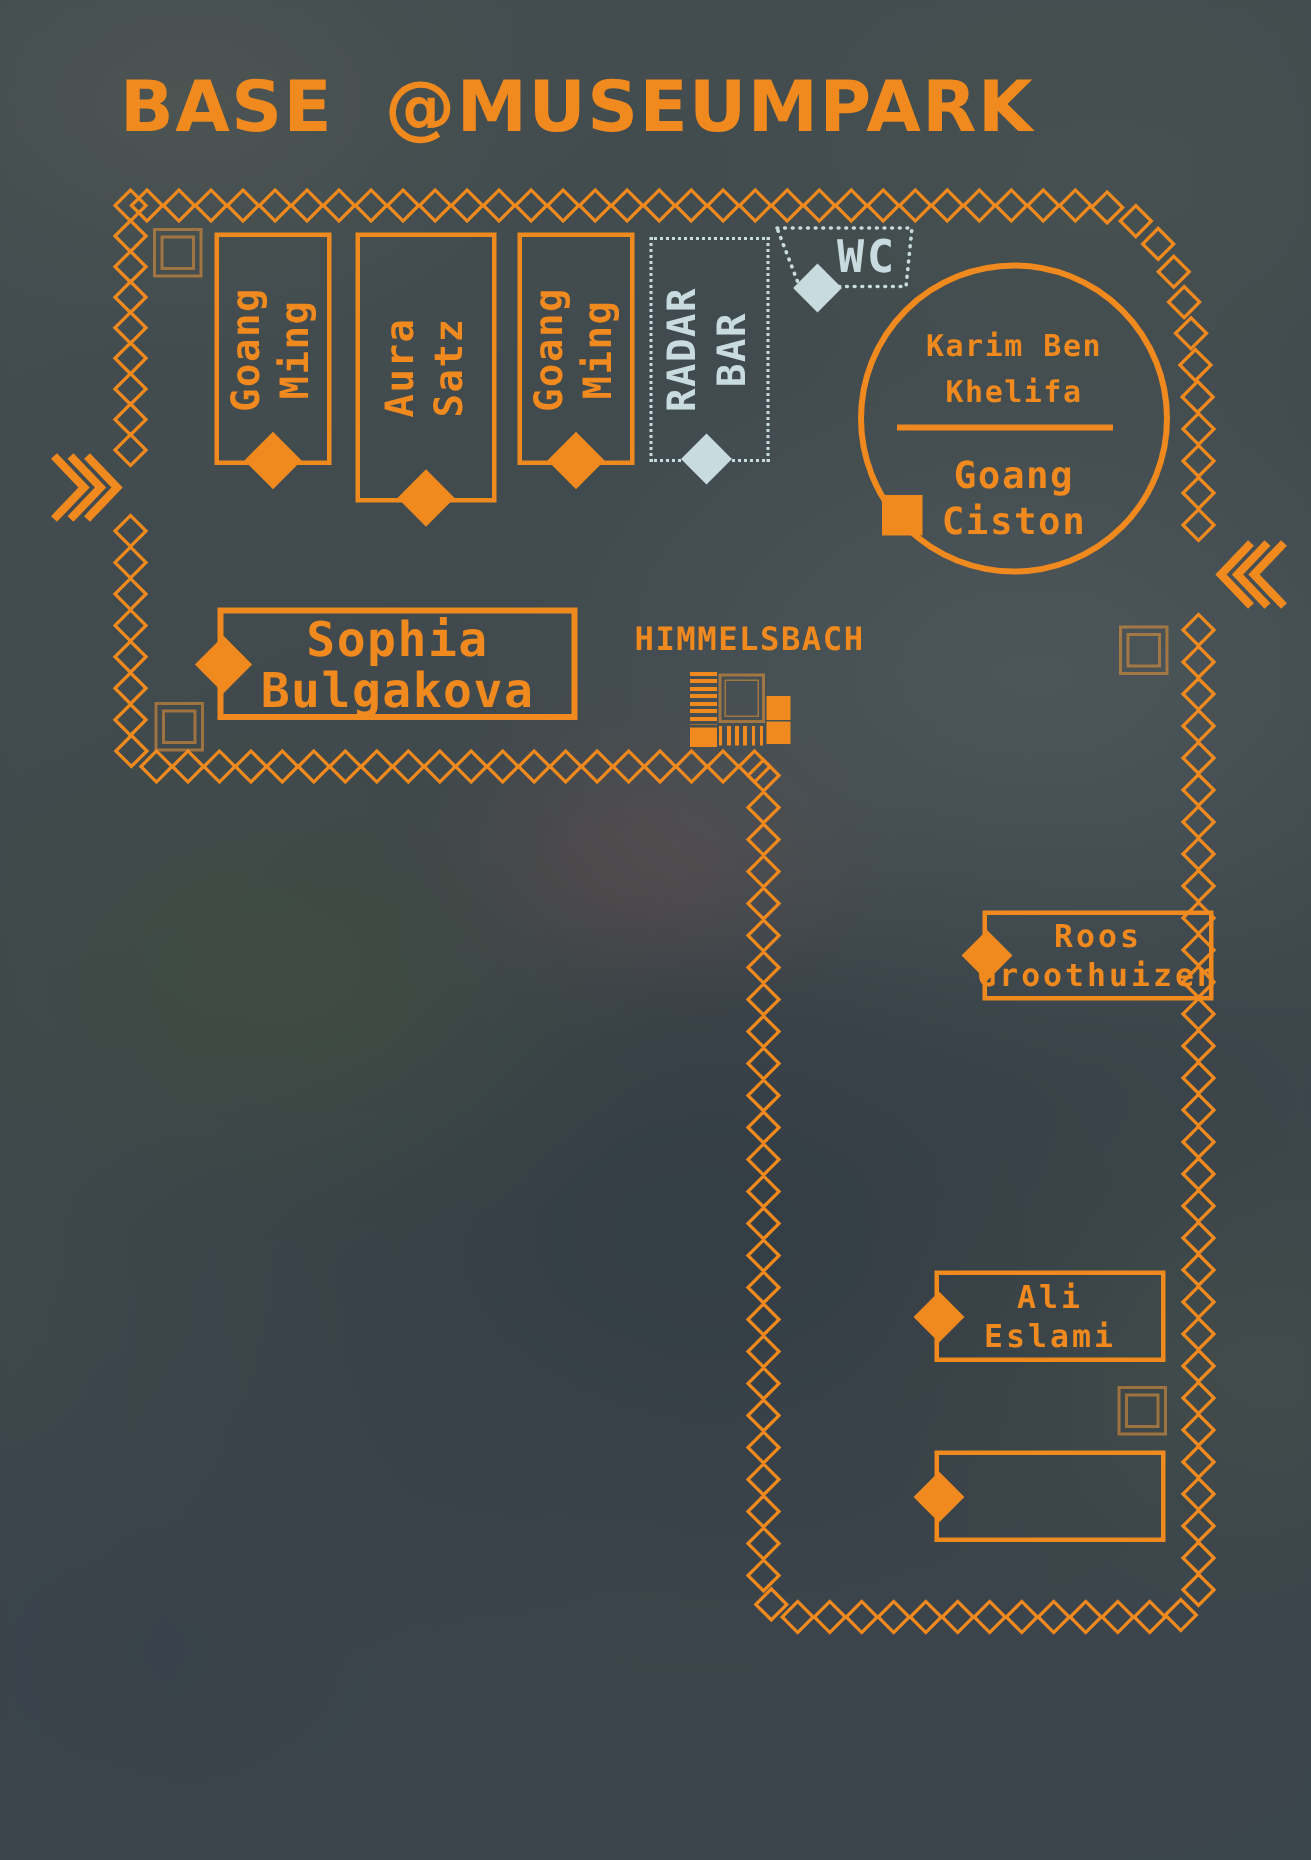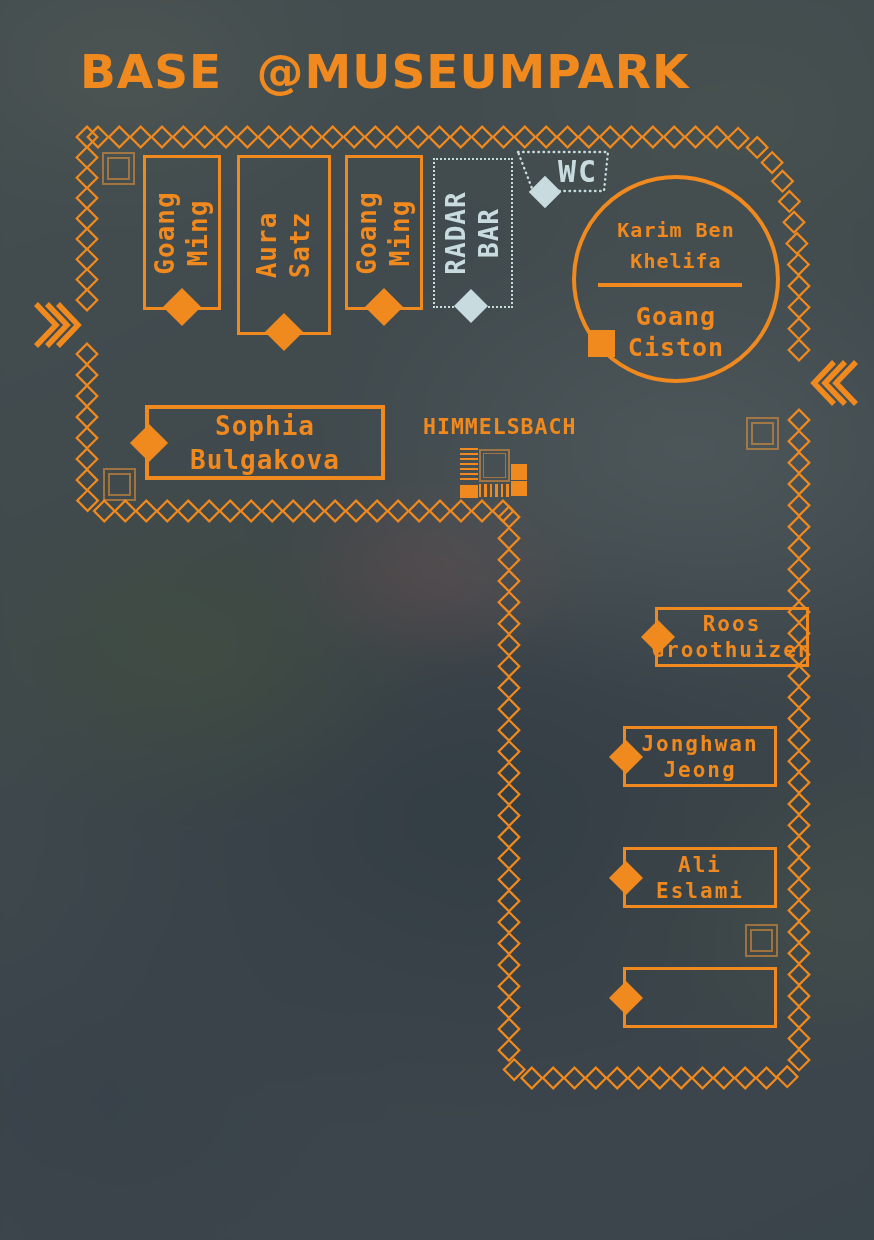--- a/index.html
+++ b/index.html
@@ -45,21 +45,21 @@
     font-size:47px;font-weight:800;letter-spacing:1px;word-spacing:17px;
     color:var(--accent);white-space:pre;
   }
 
   
   .stall{position:absolute;border:3.5px solid var(--accent);box-sizing:border-box;
          display:flex;align-items:center;justify-content:center;}
   .stall .vtext{transform:rotate(-90deg);text-align:center;font-size:26px;
                 letter-spacing:1px;line-height:33px;}
   .stall .htext{text-align:center;}
-  .h26{font-size:26px;letter-spacing:1px;line-height:34px;}
+  .h26{font-size:32px;letter-spacing:1px;line-height:34px;}
   .h21{font-size:21px;letter-spacing:2px;line-height:26px;}
 
   
   .dmk{position:absolute;background:var(--accent);
        transform:translate(-50%,-50%) rotate(45deg);}
   .dmk.svc{background:var(--service);}
   .d27{width:27px;height:27px;}
   .d24{width:24px;height:24px;}
   .d23{width:23px;height:23px;}
 
@@ -335,25 +335,20 @@
     <div class="chip-vs"></div>
     <div class="chip-b1"></div>
     <div class="chip-b2"></div>
   </div>
 
   <div class="stall" style="left:655px;top:607px;width:154px;height:60px;border-width:3px;">
     <span class="htext lbl h21">Roos
 Groothuizen</span>
     <span class="dmk d24" style="left:0;top:50%;"></span>
   </div>
-  <div class="stall" style="left:623px;top:726px;width:154px;height:61px;border-width:3px;">
-    <span class="htext lbl h21">Jonghwan
-Jeong</span>
-    <span class="dmk d24" style="left:0;top:50%;"></span>
-  </div>
   <div class="stall" style="left:623px;top:847px;width:154px;height:61px;border-width:3px;">
     <span class="htext lbl h21">Ali
 Eslami</span>
     <span class="dmk d24" style="left:0;top:50%;"></span>
   </div>
   <div class="stall" style="left:623px;top:967px;width:154px;height:61px;border-width:3px;">
     <span class="dmk d24" style="left:0;top:50%;"></span>
   </div>
 
   <div class="frame-sq" style="left:102px;top:152px;">

